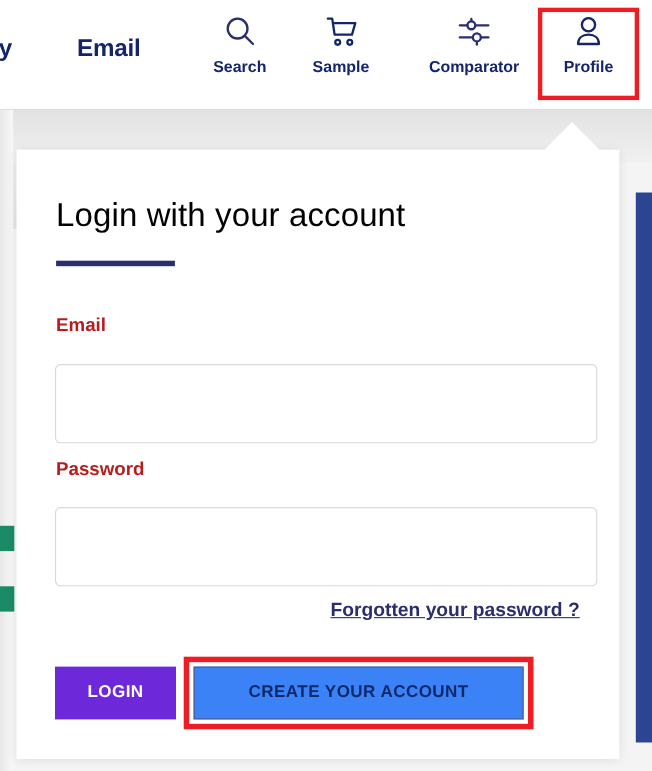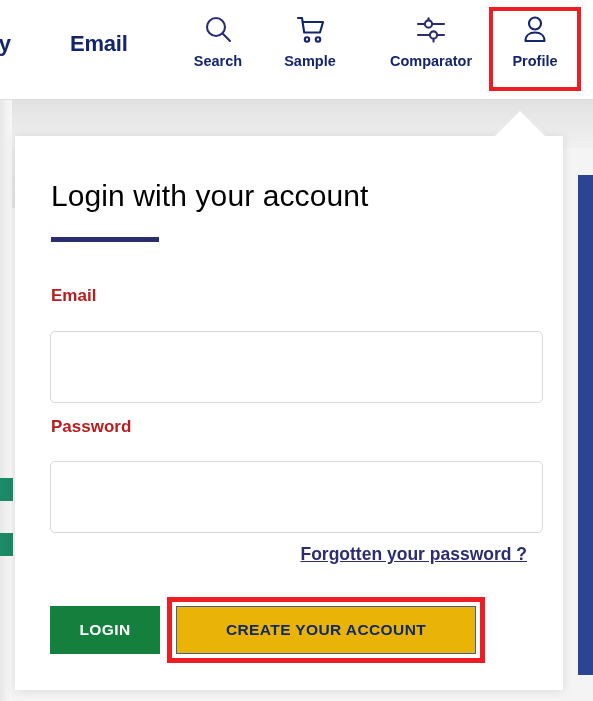--- a/index.html
+++ b/index.html
@@ -192,34 +192,34 @@
     color: #2b2e6e;
     text-decoration: underline;
     white-space: nowrap;
     cursor: pointer;
   }
 
   .btn-login {
     position: absolute;
     left: 35px; top: 470px;
     width: 110px; height: 48px;
-    background: #15803d;
+    background: #6d28d9;
     color: #ffffff;
     border: none;
     font-family: "Liberation Sans", sans-serif;
     font-size: 15.5px;
     font-weight: bold;
     letter-spacing: 0.4px;
     cursor: pointer;
   }
   .btn-create {
     position: absolute;
     left: 161px; top: 470px;
     width: 300px; height: 48px;
-    background: #eab308;
+    background: #3b82f6;
     color: #10296b;
     border: 1px solid #4a5a93;
     font-family: "Liberation Sans", sans-serif;
     font-size: 15.5px;
     font-weight: bold;
     letter-spacing: 0.4px;
     cursor: pointer;
   }
   .create-highlight {
     position: absolute;

